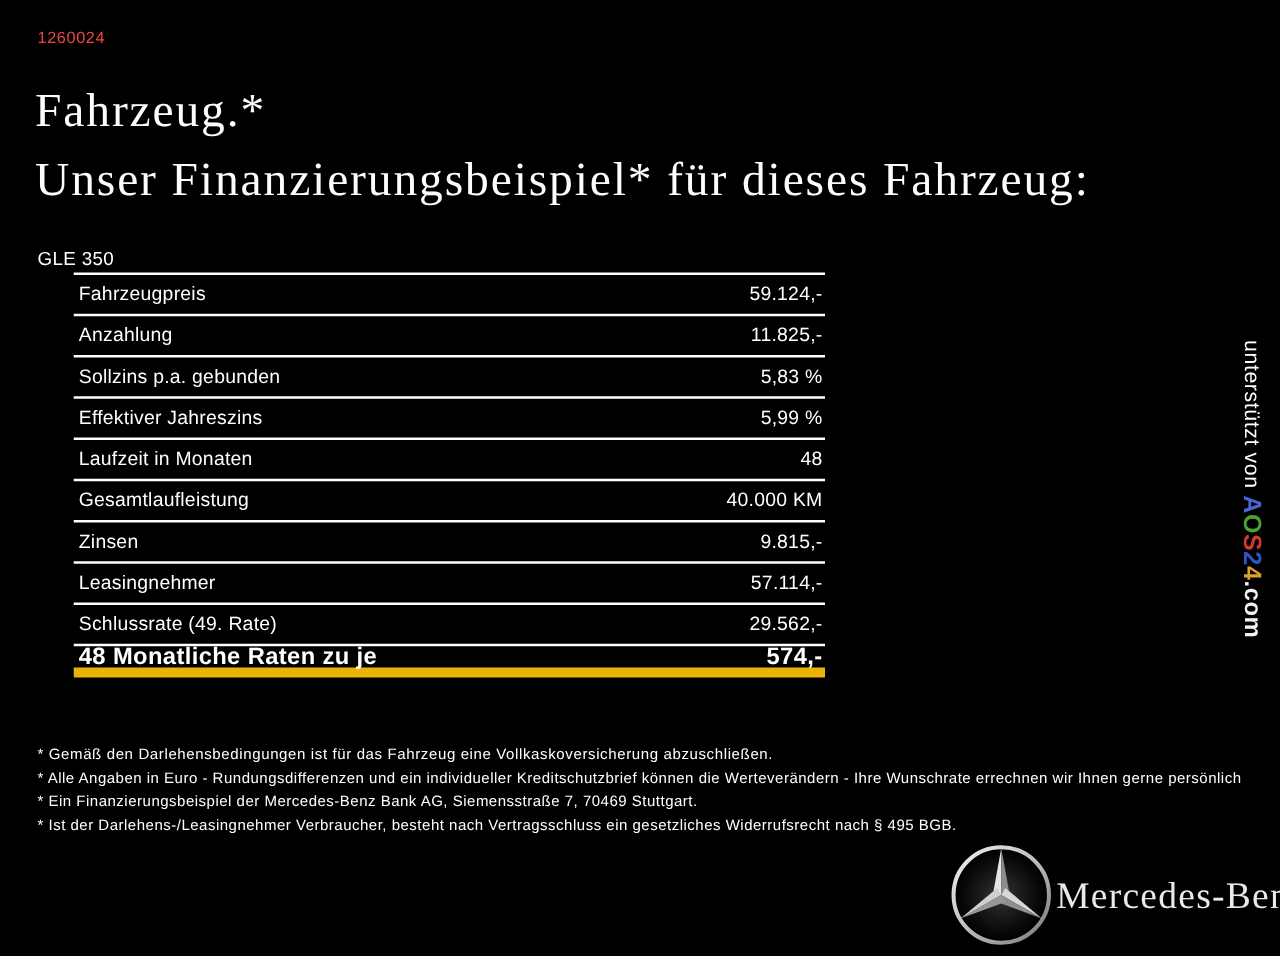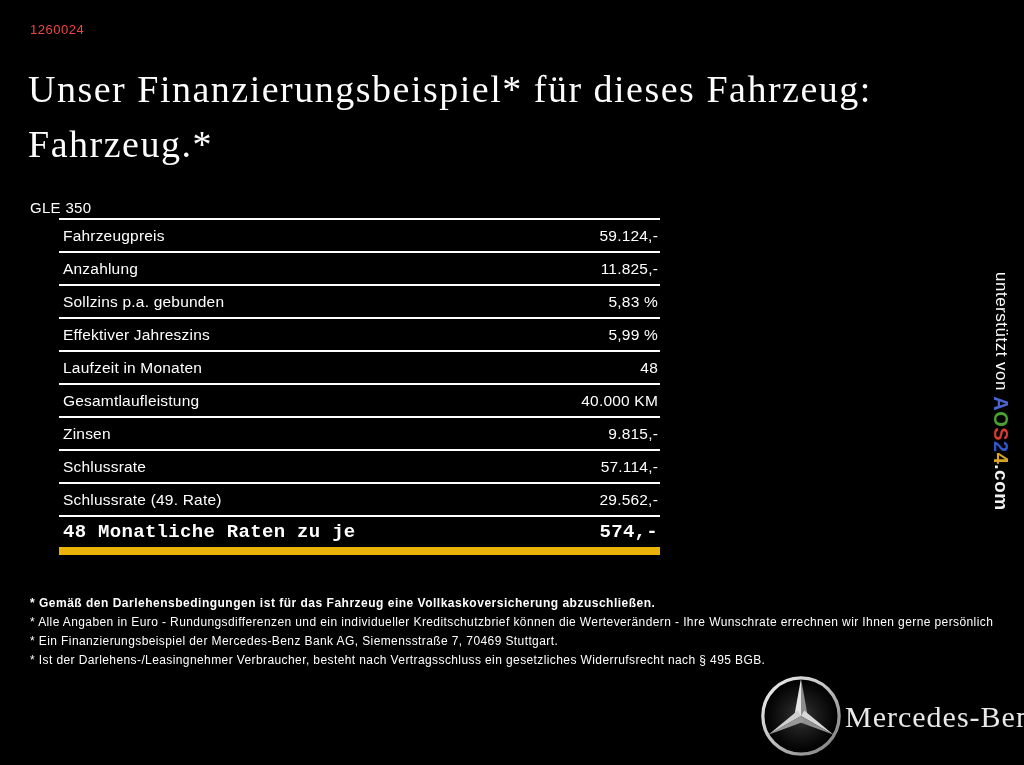--- a/index.html
+++ b/index.html
@@ -24,29 +24,29 @@
     border-bottom:8px solid #eab308;
     margin-left:31px;
   }
   .fin-table .row{
     display:flex;justify-content:space-between;align-items:center;
     height:33px;box-sizing:border-box;border-top:2px solid #fff;
   }
   .fin-table .cell{font-size:15.5px;letter-spacing:0.2px;color:#fff;}
   .fin-table .label{padding-left:4px;}
   .fin-table .value{padding-right:2px;text-align:center;}
-  .fin-table .row.total{height:32px;font-family:Liberation Mono, monospace;}
+  .fin-table .row.total{height:19px;}
   .fin-table .row.total .cell{font-size:19px;font-weight:bold;letter-spacing:0.3px;}
   .footnotes{
     position:absolute;left:30px;top:597px;white-space:nowrap;
   }
   .footnote{
     font-size:12px;letter-spacing:0.4px;color:#fff;margin-bottom:7px;line-height:12px;
   }
-  .footnote.bold{font-weight:bold;letter-spacing:0.5px;}
+  .footnote.bold{font-weight:normal;letter-spacing:0.5px;}
   .vertical-brand{
     position:absolute;top:272px;right:12px;
     writing-mode:vertical-rl;text-orientation:mixed;
     font-size:17px;color:#fff;letter-spacing:0.5px;white-space:nowrap;
   }
   .vertical-brand .aos{
     font-size:20px;font-weight:bold;letter-spacing:0.5px;
   }
   .vertical-brand .dotcom{
     font-size:19px;font-weight:bold;color:#f2f2f2;
@@ -61,22 +61,22 @@
   }
 </style>
 </head>
 <body>
 
 <div id="stage">
 
   <div class="doc-number">1260024</div>
 
   <div class="title">
+    <div>Fahrzeug.*</div>
     <div>Unser Finanzierungsbeispiel* für dieses Fahrzeug:</div>
-    <div>Fahrzeug.*</div>
   </div>
 
   <div class="model">GLE 350</div>
 
   <div class="fin-table" id="fin-table">
       <div class="row">
         <span class="cell label">Fahrzeugpreis</span>
         <span class="cell value">59.124,-</span>
       </div>
       <div class="row">
@@ -97,21 +97,21 @@
       </div>
       <div class="row">
         <span class="cell label">Gesamtlaufleistung</span>
         <span class="cell value">40.000 KM</span>
       </div>
       <div class="row">
         <span class="cell label">Zinsen</span>
         <span class="cell value">9.815,-</span>
       </div>
       <div class="row">
-        <span class="cell label">Schlussrate</span>
+        <span class="cell label">Leasingnehmer</span>
         <span class="cell value">57.114,-</span>
       </div>
       <div class="row">
         <span class="cell label">Schlussrate (49. Rate)</span>
         <span class="cell value">29.562,-</span>
       </div>
       <div class="row total">
         <span class="cell label">48 Monatliche Raten zu je</span>
         <span class="cell value">574,-</span>
       </div>

